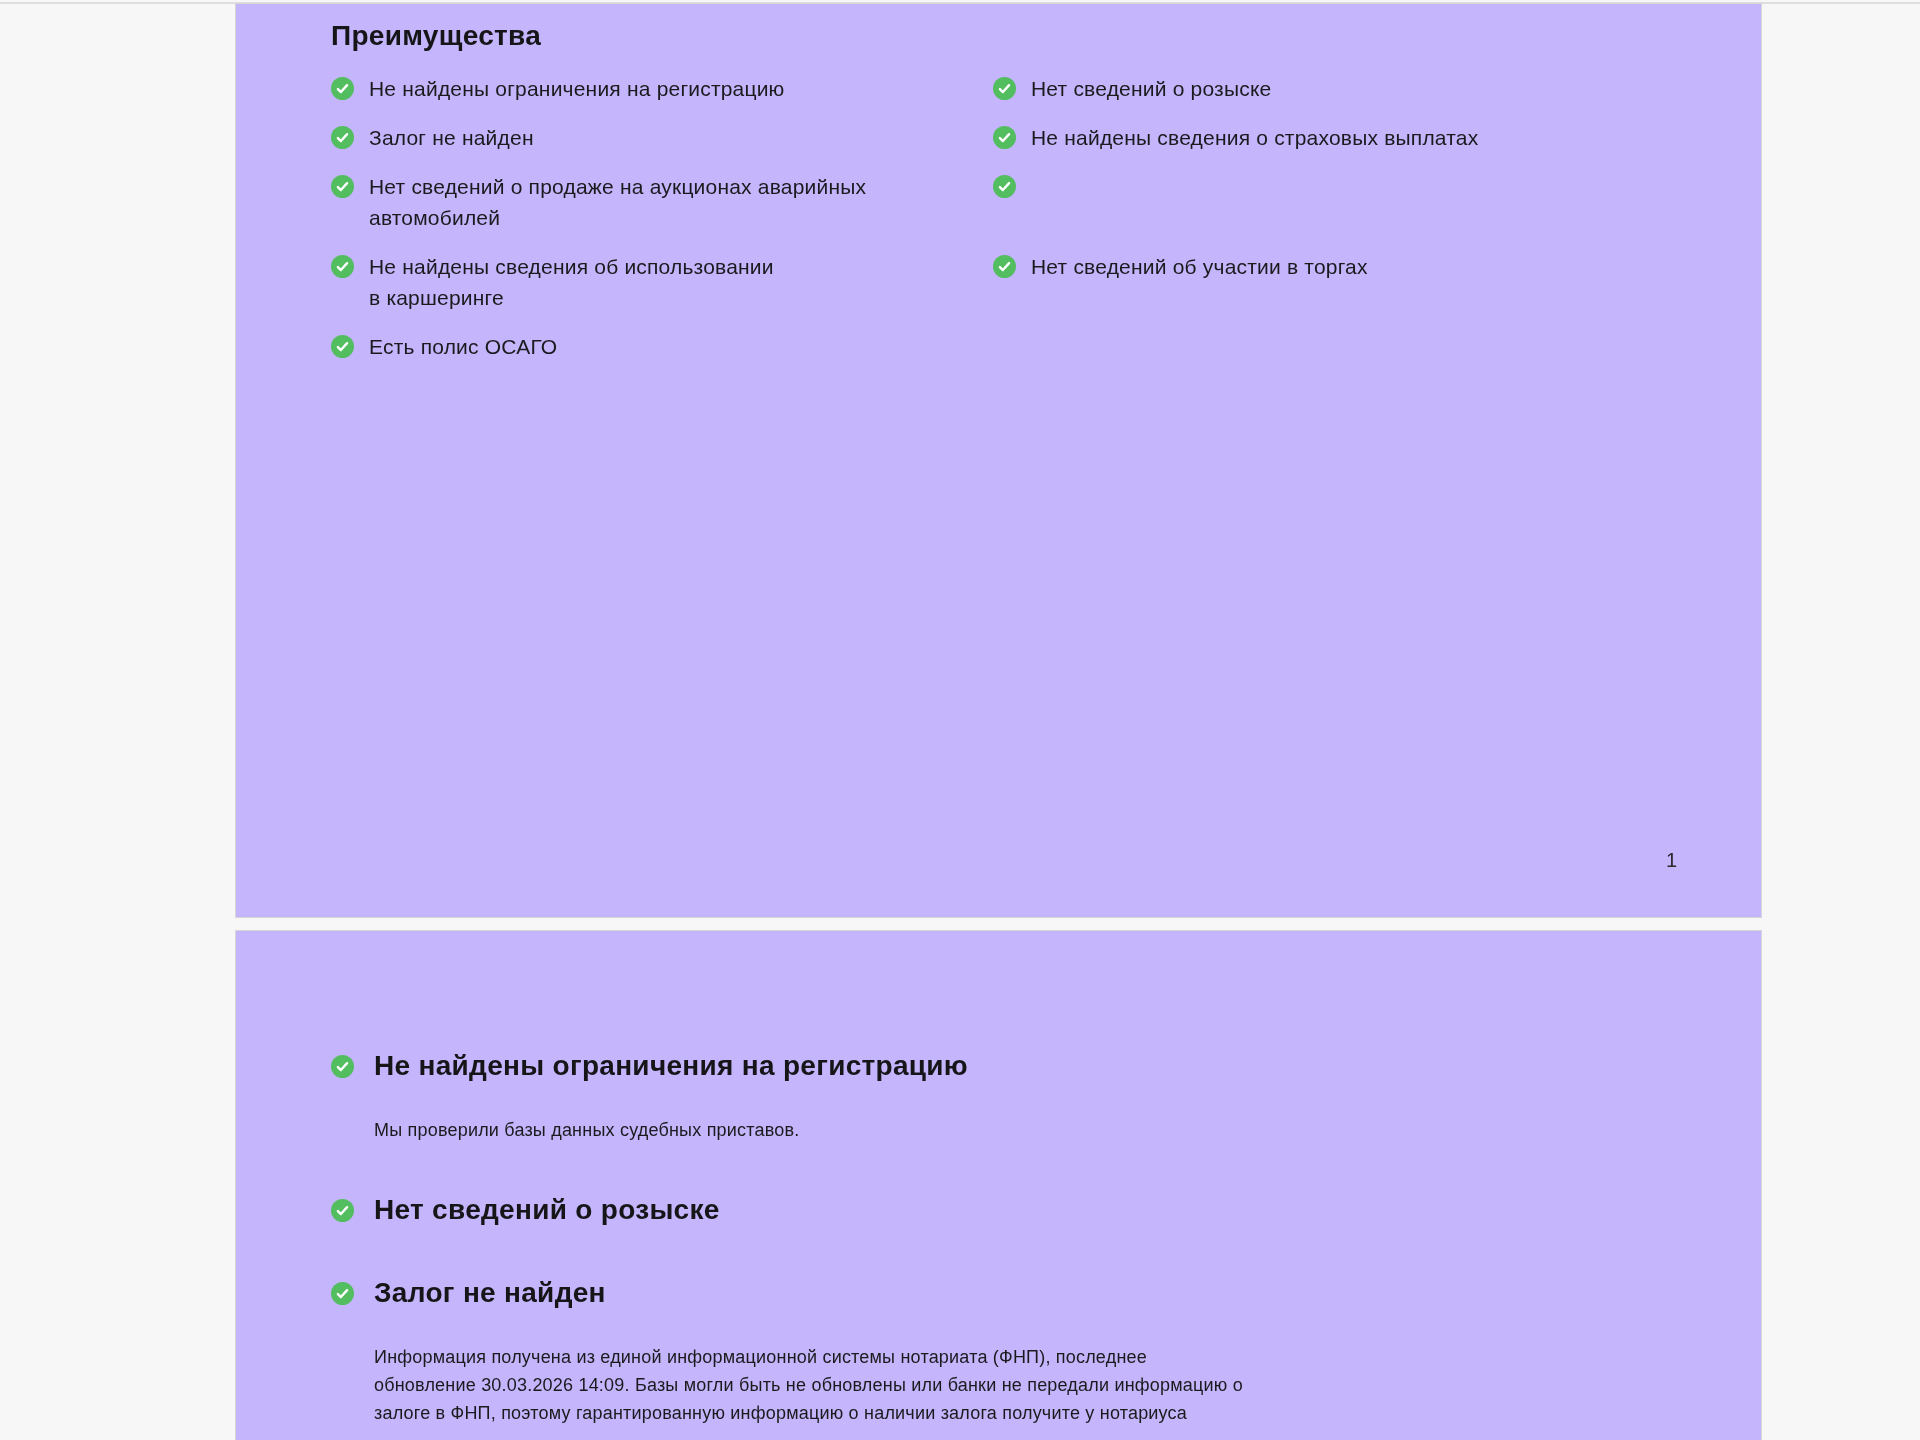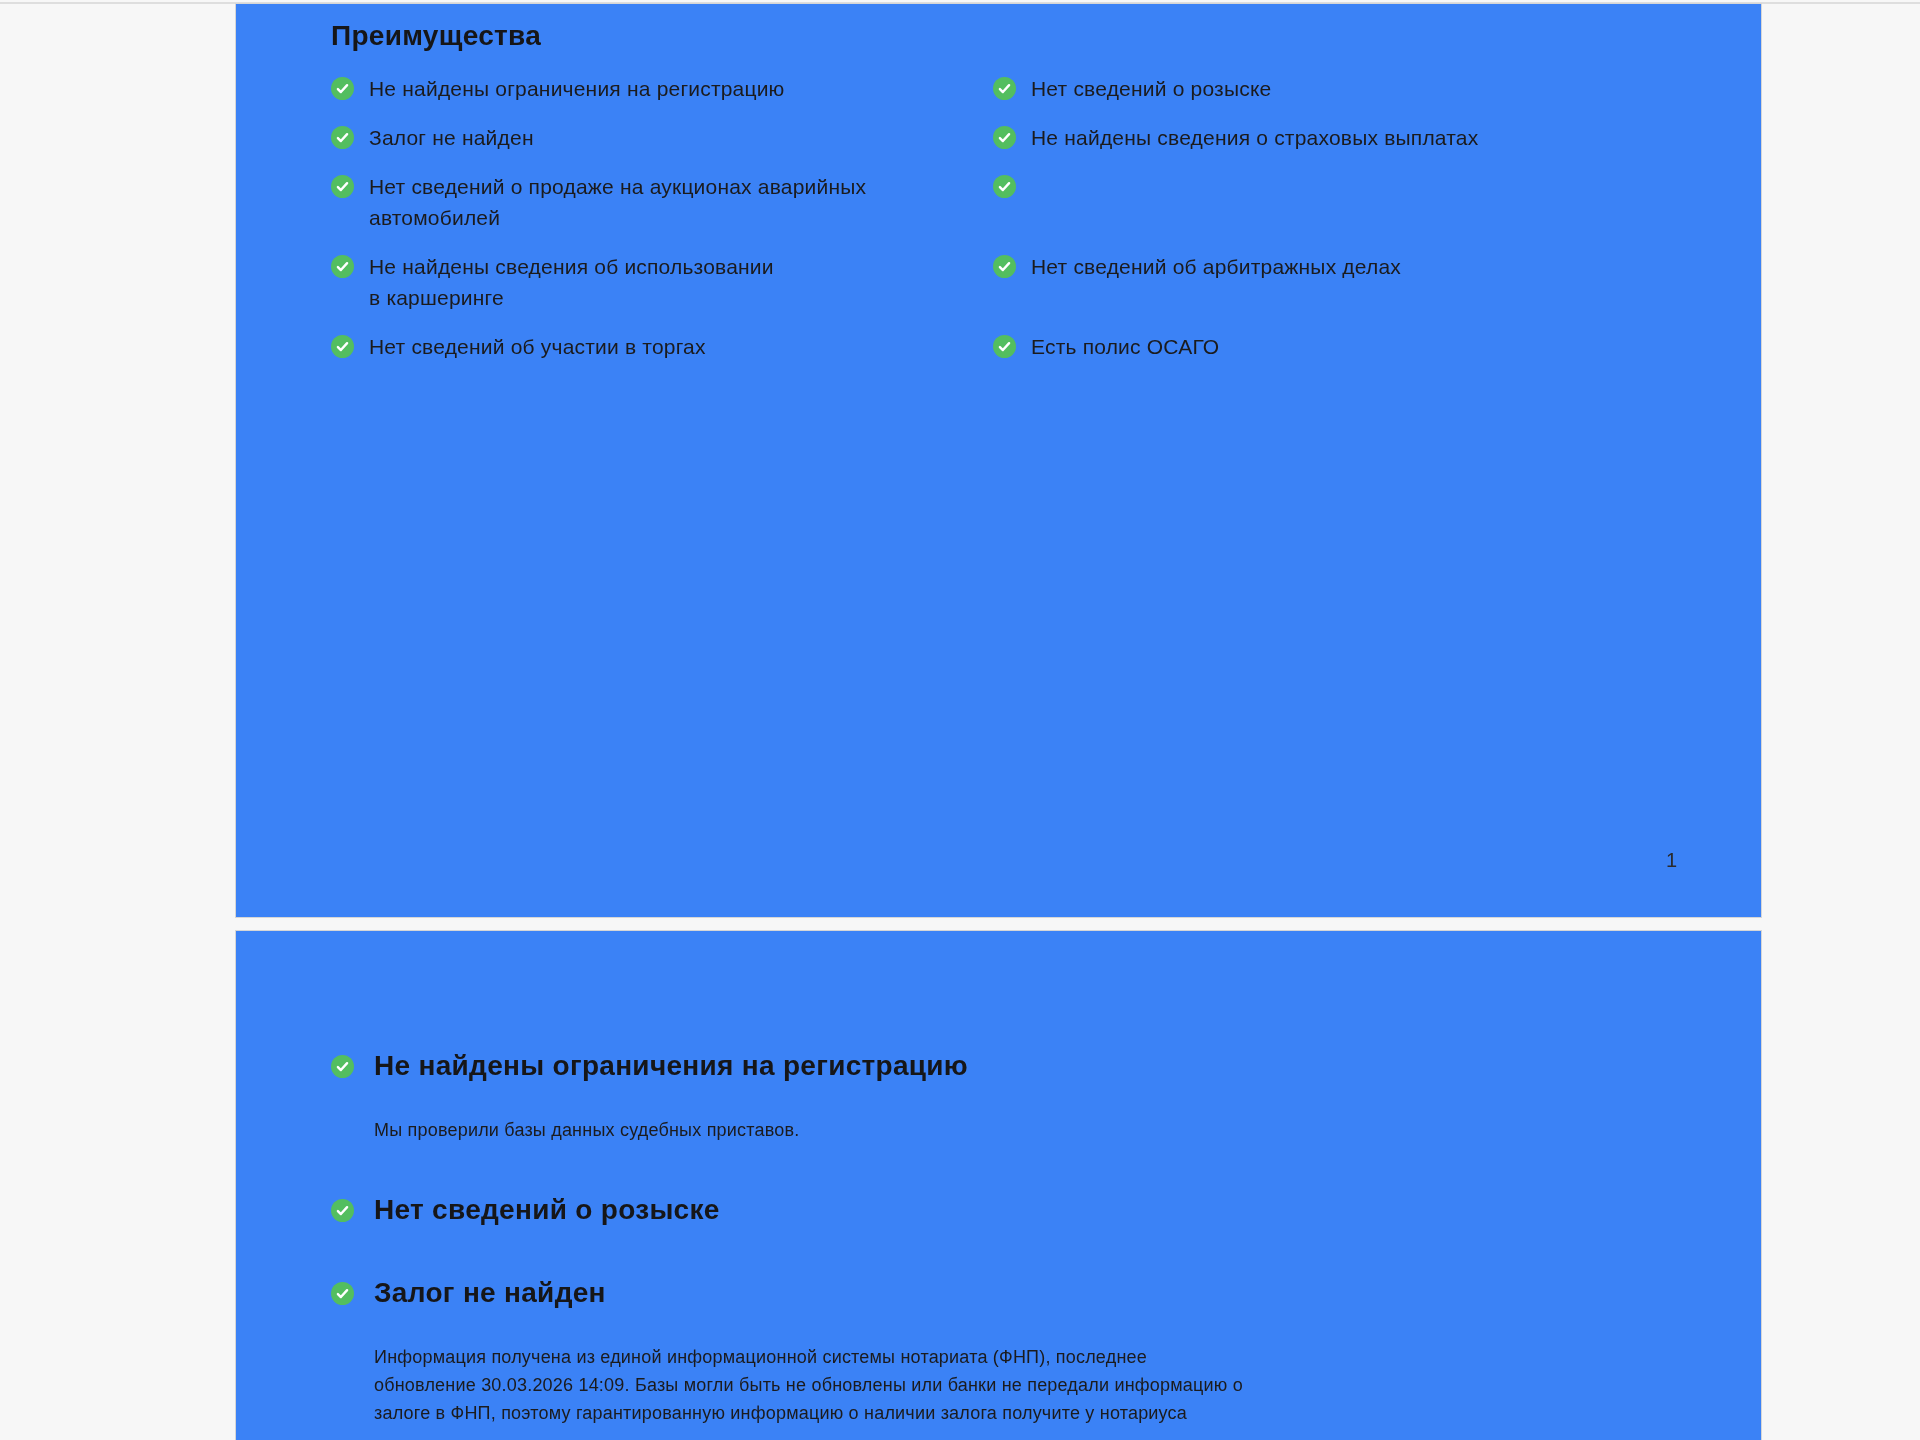--- a/index.html
+++ b/index.html
@@ -17,21 +17,21 @@
     color:var(--text);
     overflow:hidden;
     position:relative;
   }
   .top-divider{
     position:absolute;top:2px;left:0;width:1920px;height:0;
     border-top:2px solid #dedede;
   }
   .page{
     position:absolute;left:235px;width:1527px;
-    background:#3b82f6;
+    background:#c4b5fd;
     border:1px solid var(--card-border);
   }
   .page-1{top:3px;height:915px;padding:15px 84px 0 95px;}
   .page-2{top:930px;height:620px;padding:118px 84px 0 95px;}
 
   .page-title{
     margin:0 0 20px 0;
     font-size:28px;line-height:34px;font-weight:700;
     letter-spacing:0.3px;color:#161618;
   }
@@ -152,29 +152,20 @@
 в каршеринге</span>
       </div>
 
       <div class="adv-item">
         <span class="check">
             <svg viewBox="0 0 24 24" aria-hidden="true">
               <circle cx="12" cy="12" r="12"></circle>
               <path d="M7.2 12.6l3.1 3.1 6.5-7.2"></path>
             </svg>
           </span>
-        <span class="adv-label">Нет сведений об арбитражных делах</span>
-      </div>
-      <div class="adv-item">
-        <span class="check">
-            <svg viewBox="0 0 24 24" aria-hidden="true">
-              <circle cx="12" cy="12" r="12"></circle>
-              <path d="M7.2 12.6l3.1 3.1 6.5-7.2"></path>
-            </svg>
-          </span>
         <span class="adv-label">Нет сведений об участии в торгах</span>
       </div>
 
       <div class="adv-item">
         <span class="check">
             <svg viewBox="0 0 24 24" aria-hidden="true">
               <circle cx="12" cy="12" r="12"></circle>
               <path d="M7.2 12.6l3.1 3.1 6.5-7.2"></path>
             </svg>
           </span>

